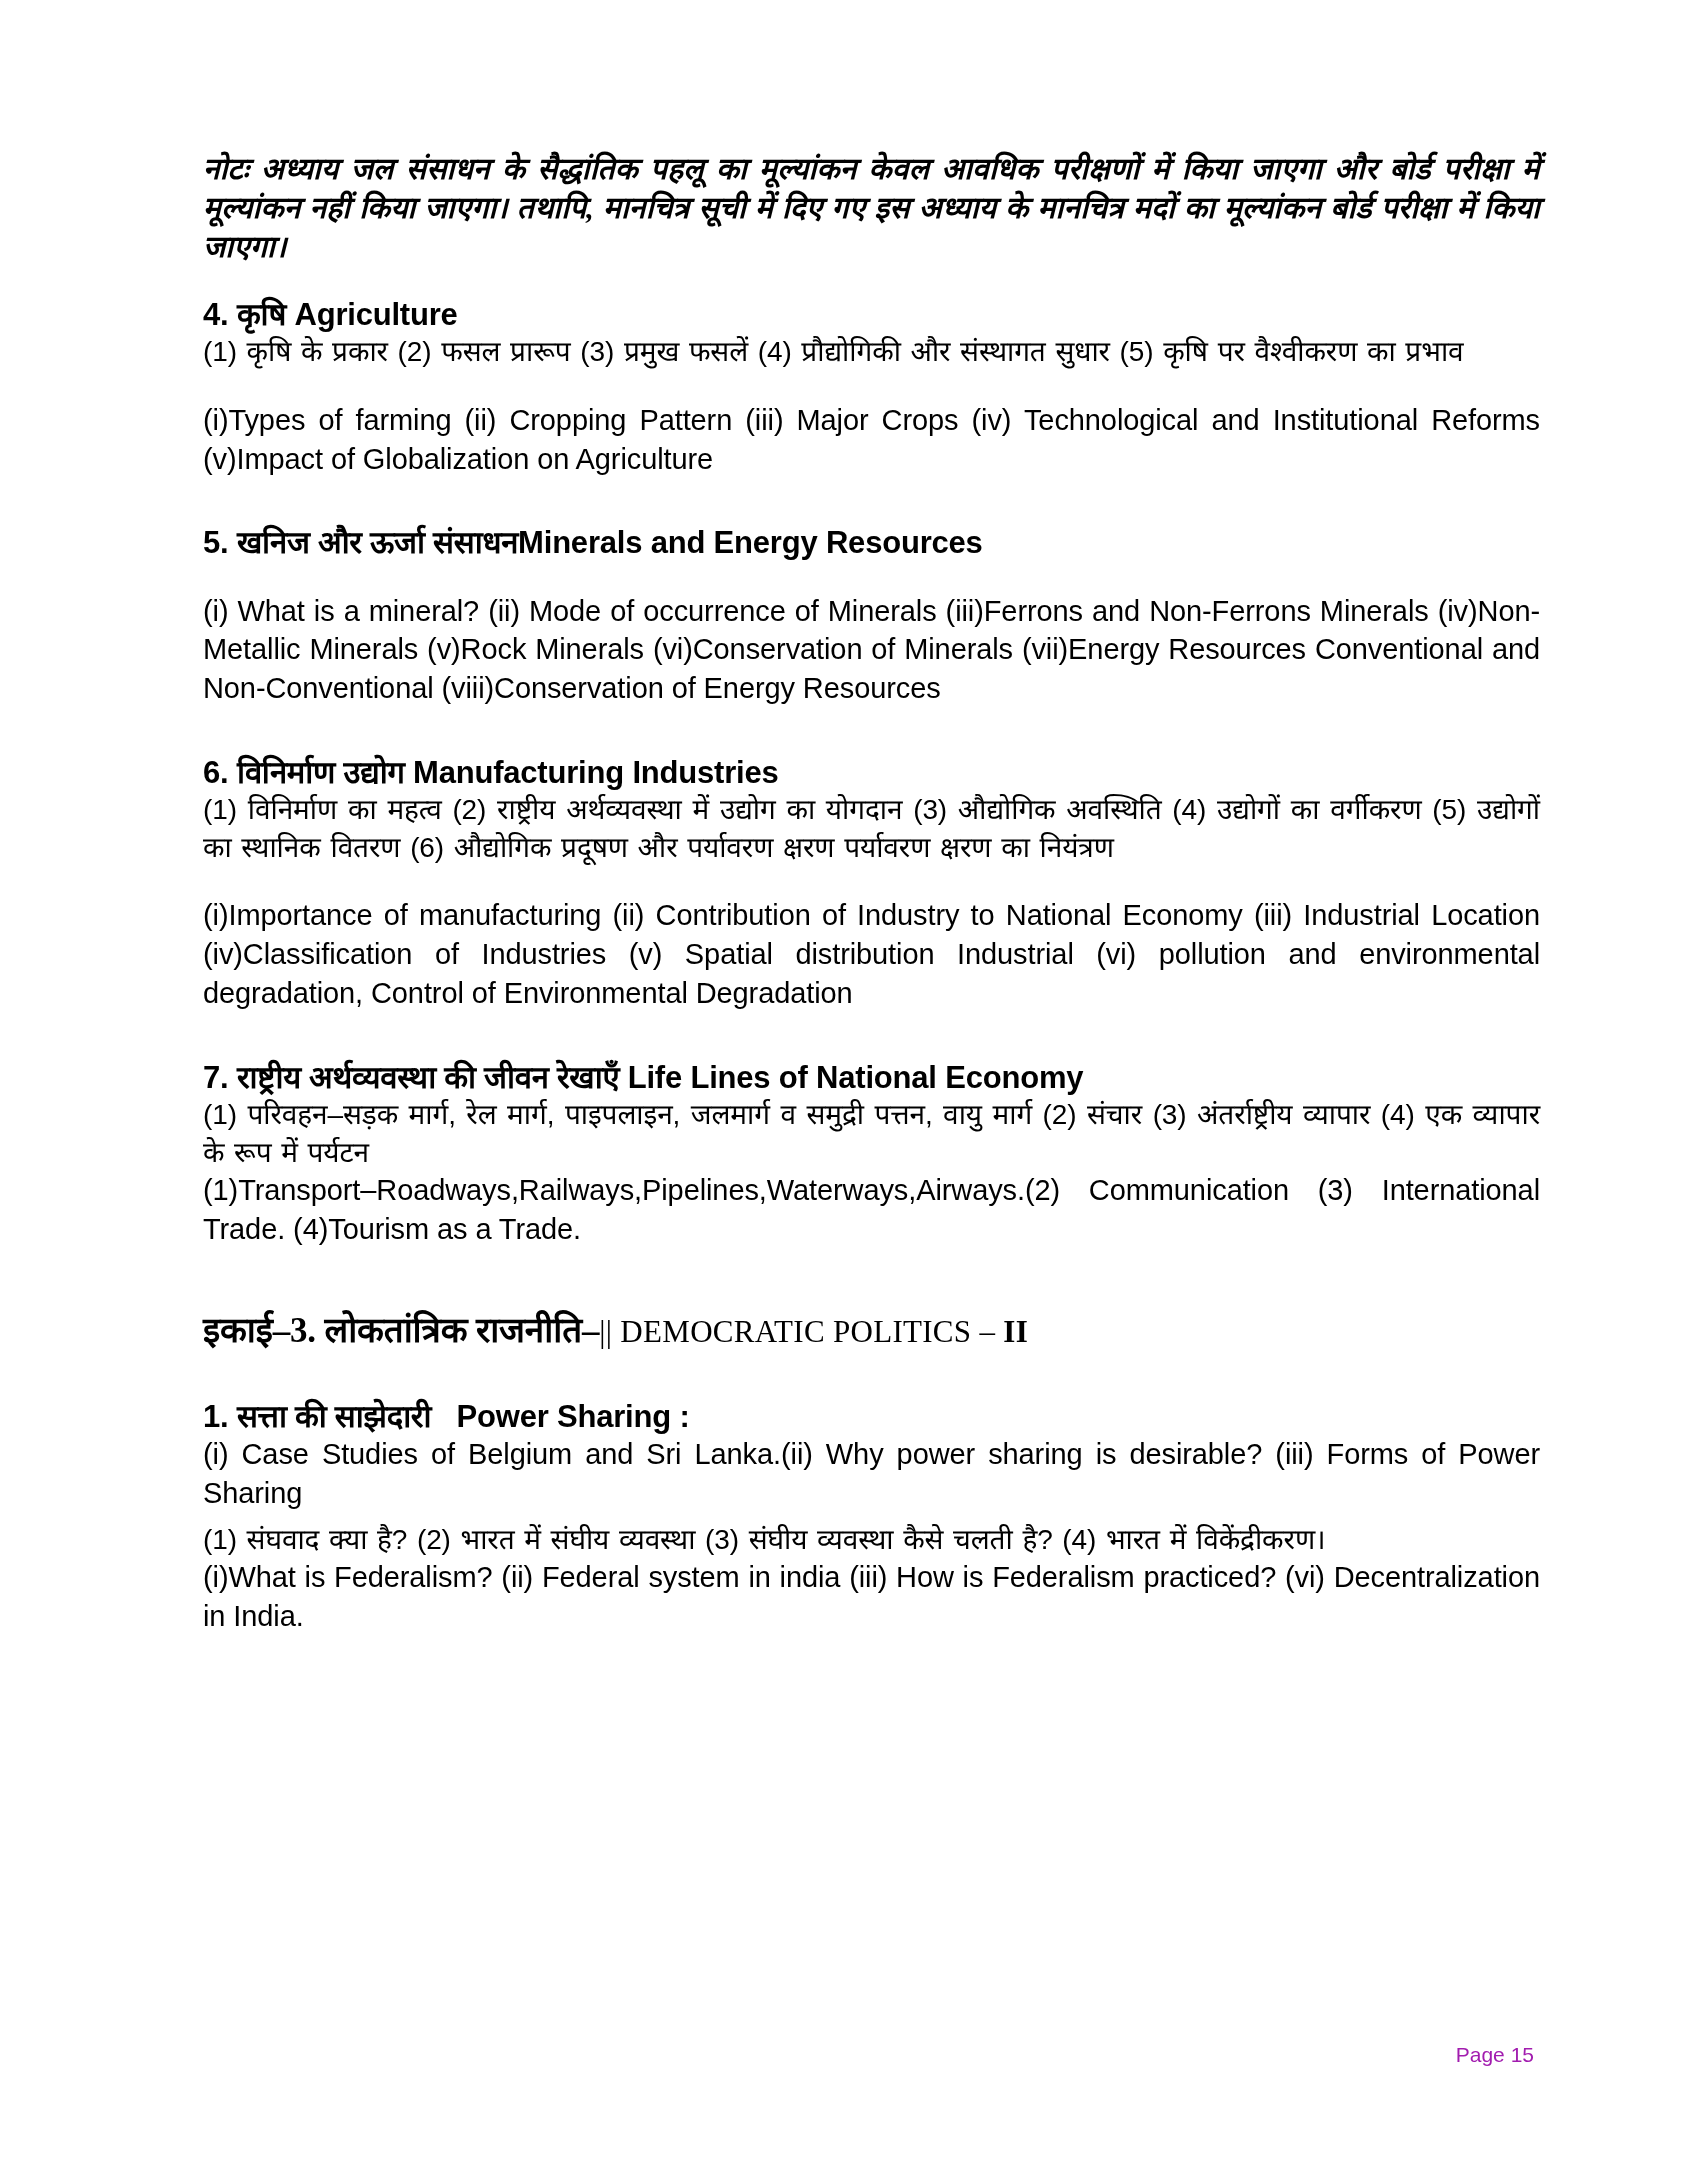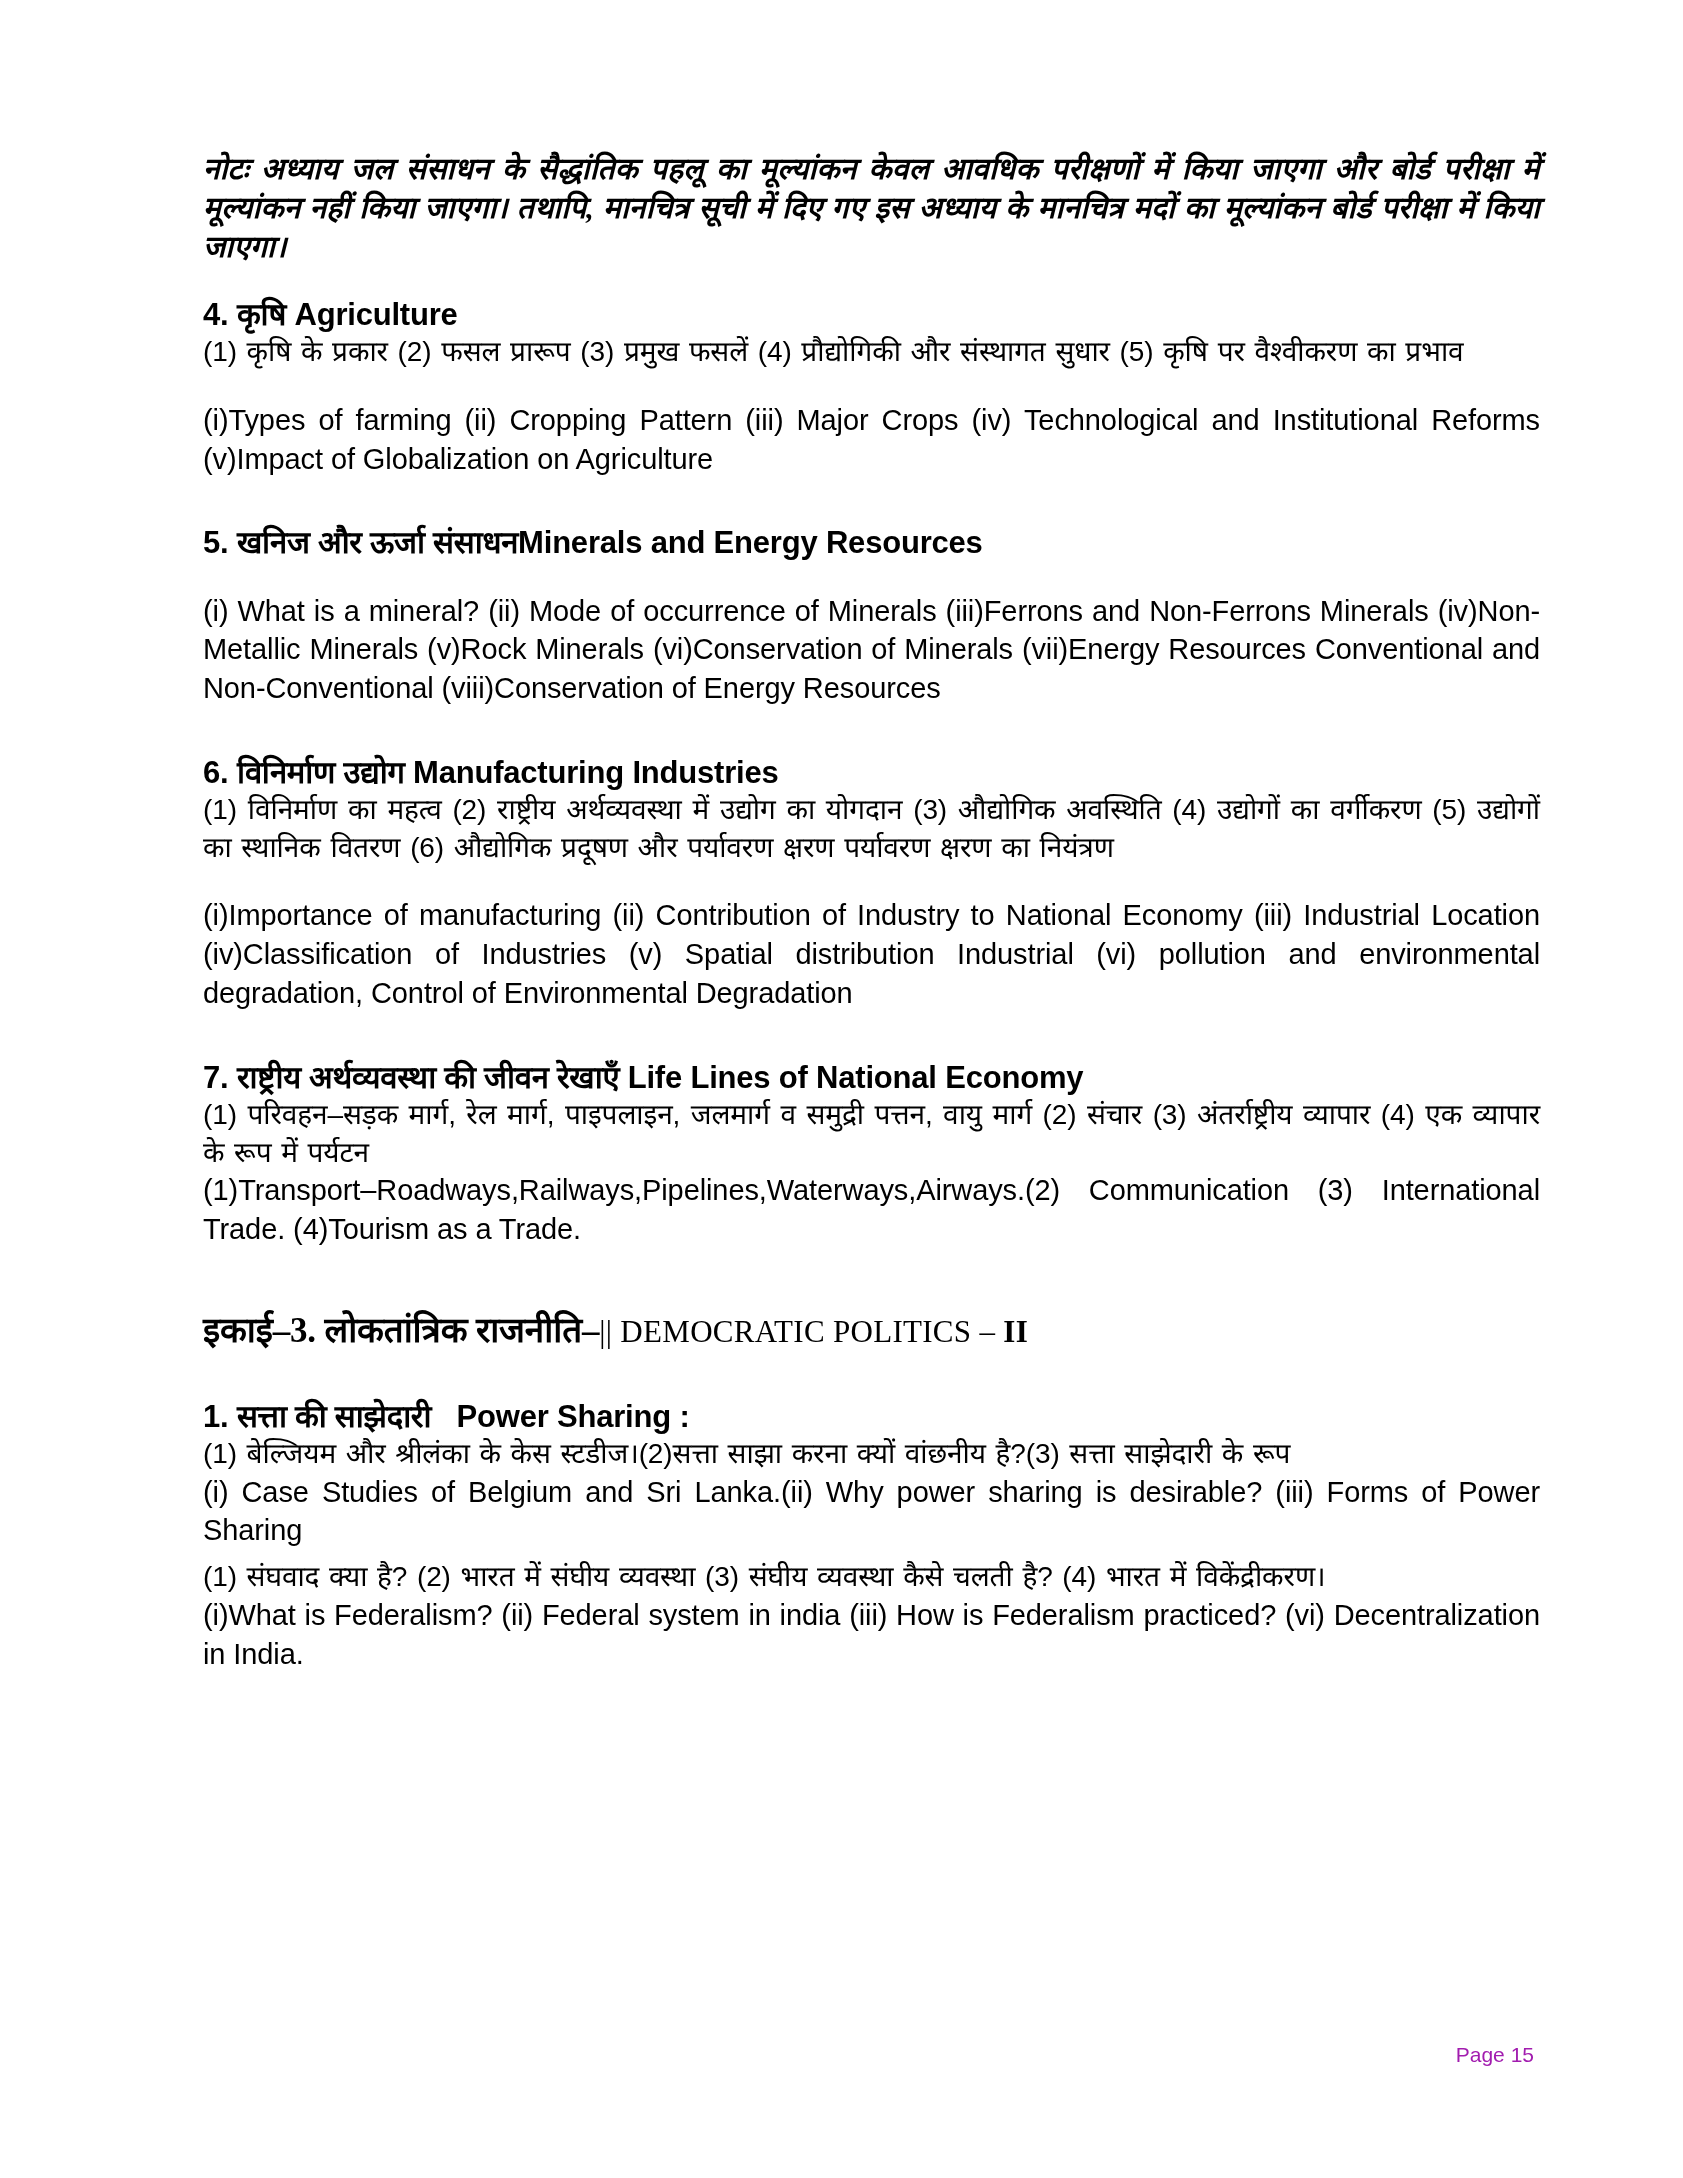--- a/index.html
+++ b/index.html
@@ -158,21 +158,20 @@
     </p>
 
     <div class="gap-l"></div>
 
     <div>
       <p class="sec-head">
         <span>1.</span>
         <span class="dev">सत्ता की साझेदारी</span>&nbsp;&nbsp;
         <span>Power Sharing :</span>
       </p>
-      <p class="para hi nojust">(1) बेल्जियम और श्रीलंका के केस स्टडीज।(2)सत्ता साझा करना क्यों वांछनीय है?(3) सत्ता साझेदारी के रूप</p>
       <p class="para en"> (i) Case Studies of Belgium and Sri Lanka.(ii) Why power sharing is desirable? (iii) Forms of Power Sharing</p>
     </div>
 
     <div class="gap-xs"></div>
 
     <div>
       <p class="para hi nojust">(1) संघवाद क्या है? (2) भारत में संघीय व्यवस्था (3) संघीय व्यवस्था कैसे चलती है? (4) भारत में विकेंद्रीकरण।</p>
       <p class="para en"> (i)What is Federalism? (ii) Federal system in india (iii) How is Federalism practiced? (vi) Decentralization in India.</p>
     </div>
 

